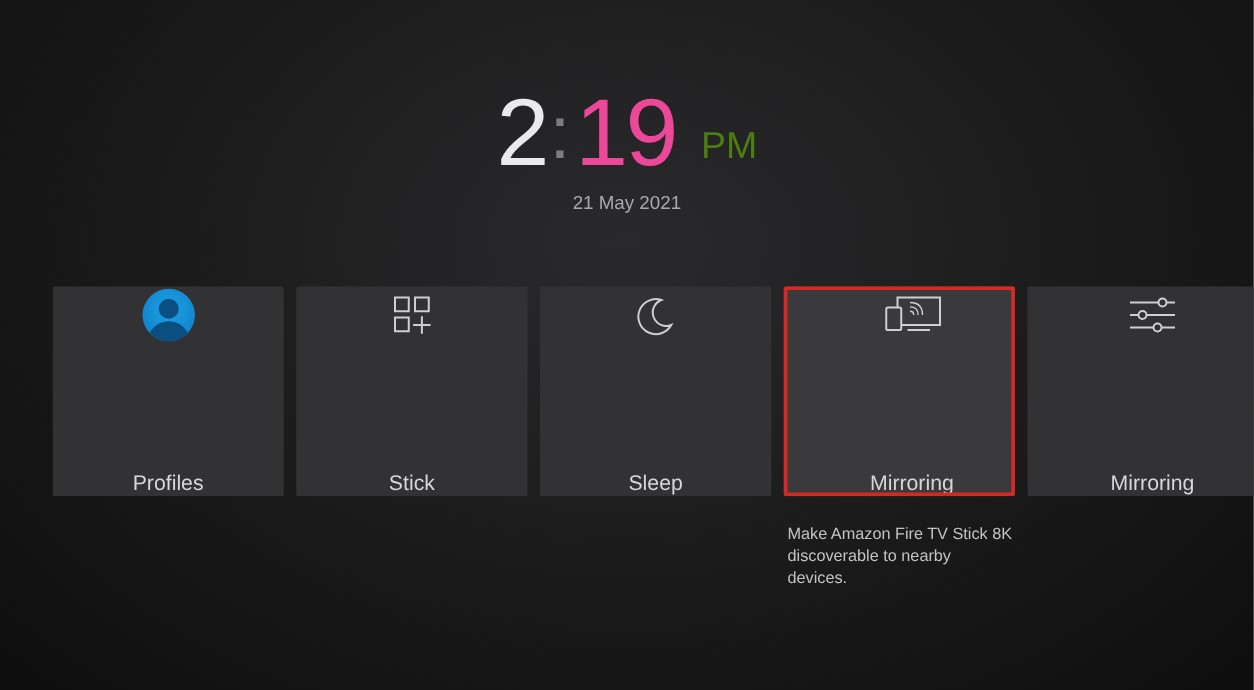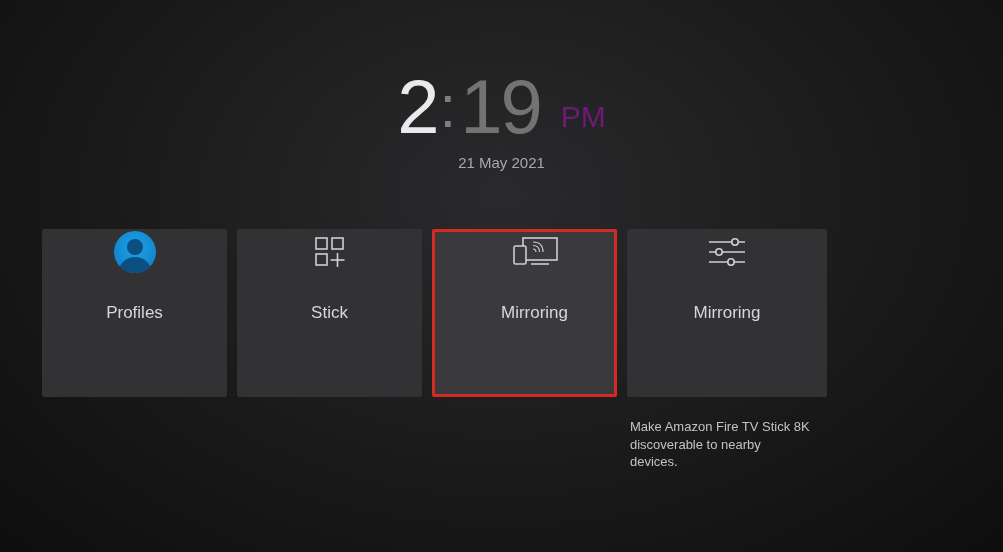--- a/index.html
+++ b/index.html
@@ -32,27 +32,27 @@
     font-weight: 300;
     color: #7d7d80;
     position: relative;
     top: -6px;
     letter-spacing: 2px;
     margin: 0 -6px;
   }
   .clock-min {
     font-size: 76px;
     font-weight: 300;
-    color: #737373;
+    color: #ec4899;
     letter-spacing: -2px;
   }
   .clock-ampm {
     font-size: 30px;
     font-weight: 300;
-    color: #701a75;
+    color: #4d7c0f;
     margin-left: 12px;
     position: relative;
     top: -6px;
   }
   .clock-date {
     margin-top: 4px;
     font-size: 15px;
     color: #a9a9ab;
   }
 
@@ -67,21 +67,21 @@
     overflow: hidden;
   }
   .tile {
     width: 185px;
     height: 168px;
     background: #323235;
     border-radius: 2px;
     display: flex;
     flex-direction: column;
     align-items: center;
-    justify-content: flex-start;
+    justify-content: space-between;
     gap: 28px;
     flex-shrink: 0;
     position: relative;
   }
   .tile.selected {
     background: #3a3a3d;
     outline: 3px solid #d42a24;
     outline-offset: -3px;
     padding-left: 20px;
   }
@@ -163,20 +163,28 @@
         <rect x="6" y="6" width="11" height="11" fill="none" stroke="#cfcfd1" stroke-width="1.6"></rect>
         <rect x="22" y="6" width="11" height="11" fill="none" stroke="#cfcfd1" stroke-width="1.6"></rect>
         <rect x="6" y="22" width="11" height="11" fill="none" stroke="#cfcfd1" stroke-width="1.6"></rect>
         <line x1="27.5" y1="21" x2="27.5" y2="35" stroke="#cfcfd1" stroke-width="1.6"></line>
         <line x1="20.5" y1="28" x2="34.5" y2="28" stroke="#cfcfd1" stroke-width="1.6"></line>
       </svg>
     </div>
     <div class="label">Stick</div>
   </div>
 
+  <div class="tile">
+    <div class="icon-slot">
+      <svg width="40" height="40" viewBox="0 0 40 40">
+        <path d="M24 8 A14 14 0 1 0 32 28 A10.5 10.5 0 0 1 24 8 Z" fill="none" stroke="#cfcfd1" stroke-width="1.6"></path>
+      </svg>
+    </div>
+    <div class="label">Sleep</div>
+  </div>
 
   <div class="tile selected">
     <div class="icon-slot">
       <svg width="56" height="40" viewBox="0 0 56 40">
         <rect x="16" y="6" width="34" height="22" fill="none" stroke="#cfcfd1" stroke-width="1.6"></rect>
         <line x1="24" y1="32" x2="42" y2="32" stroke="#cfcfd1" stroke-width="1.6"></line>
         <rect x="7" y="14" width="12" height="18" rx="1.5" fill="#3a3a3d" stroke="#cfcfd1" stroke-width="1.6"></rect>
         <path d="M26 17 Q29 17 29 20" fill="none" stroke="#cfcfd1" stroke-width="1.1"></path>
         <path d="M26 13.5 Q32.5 13.5 32.5 20" fill="none" stroke="#cfcfd1" stroke-width="1.1"></path>
         <path d="M26 10 Q36 10 36 20" fill="none" stroke="#cfcfd1" stroke-width="1.1"></path>

